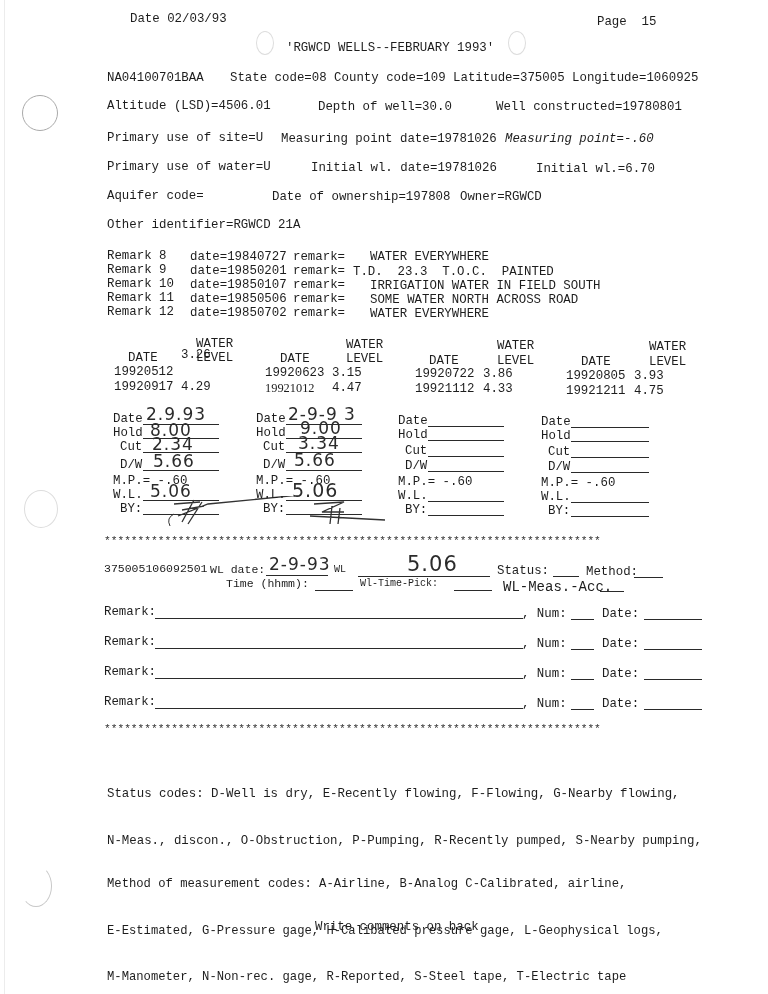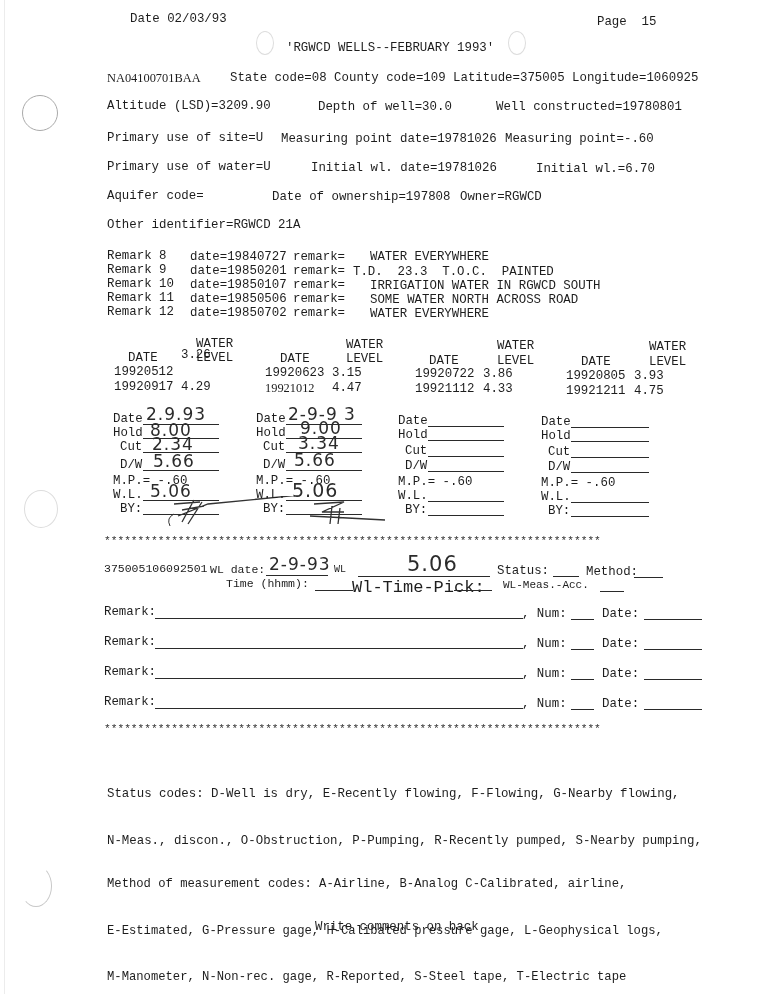--- a/index.html
+++ b/index.html
@@ -22,30 +22,30 @@
 <div class="punch" style="left:22px;top:95px;width:34px;height:34px;border-color:#aaa;"></div>
 <div class="punch" style="left:24px;top:490px;width:32px;height:36px;border-color:#ddd;"></div>
 <div class="punch" style="left:20px;top:865px;width:30px;height:40px;border-left-color:transparent;border-top-color:transparent;"></div>
 <div class="punch" style="left:256px;top:31px;width:16px;height:22px;border-color:#ddd;"></div>
 <div class="punch" style="left:508px;top:31px;width:16px;height:22px;border-color:#ddd;"></div>
 
 <div class="abs" style="left:130px;top:13px;">Date 02/03/93</div>
 <div class="abs" style="left:597px;top:16px;">Page  15</div>
 <div class="abs" style="left:286px;top:42px;">'RGWCD WELLS--FEBRUARY 1993'</div>
 
-<div class="abs" style="left:107px;top:72px;font-family:Liberation Serif, serif;">NA04100701BAA</div>
+<div class="abs" style="left:107px;top:72px;">NA04100701BAA</div>
 <div class="abs" style="left:230px;top:72px;">State code=08 County code=109 Latitude=375005 Longitude=1060925</div>
 
-<div class="abs" style="left:107px;top:100px;">Altitude (LSD)=3209.90</div>
+<div class="abs" style="left:107px;top:100px;">Altitude (LSD)=4506.01</div>
 <div class="abs" style="left:318px;top:101px;">Depth of well=30.0</div>
 <div class="abs" style="left:496px;top:101px;">Well constructed=19780801</div>
 
 <div class="abs" style="left:107px;top:132px;">Primary use of site=U</div>
 <div class="abs" style="left:281px;top:133px;">Measuring point date=19781026</div>
-<div class="abs" style="left:505px;top:133px;">Measuring point=-.60</div>
+<div class="abs" style="left:505px;top:133px;font-style:italic;">Measuring point=-.60</div>
 
 <div class="abs" style="left:107px;top:161px;">Primary use of water=U</div>
 <div class="abs" style="left:311px;top:162px;">Initial wl. date=19781026</div>
 <div class="abs" style="left:536px;top:163px;">Initial wl.=6.70</div>
 
 <div class="abs" style="left:107px;top:190px;">Aquifer code=</div>
 <div class="abs" style="left:272px;top:191px;">Date of ownership=197808</div>
 <div class="abs" style="left:460px;top:191px;">Owner=RGWCD</div>
 
 <div class="abs" style="left:107px;top:219px;">Other identifier=RGWCD 21A</div>
@@ -60,21 +60,21 @@
   <div>
     <div class="abs" style="left:107px;top:264px;">Remark 9</div>
     <div class="abs" style="left:190px;top:265px;">date=19850201</div>
     <div class="abs" style="left:293px;top:265px;">remark=</div>
     <div class="abs" style="left:353px;top:266px;">T.D.  23.3  T.O.C.  PAINTED</div>
   </div>
   <div>
     <div class="abs" style="left:107px;top:278px;">Remark 10</div>
     <div class="abs" style="left:190px;top:279px;">date=19850107</div>
     <div class="abs" style="left:293px;top:279px;">remark=</div>
-    <div class="abs" style="left:370px;top:280px;">IRRIGATION WATER IN RGWCD SOUTH</div>
+    <div class="abs" style="left:370px;top:280px;">IRRIGATION WATER IN FIELD SOUTH</div>
   </div>
   <div>
     <div class="abs" style="left:107px;top:292px;">Remark 11</div>
     <div class="abs" style="left:190px;top:293px;">date=19850506</div>
     <div class="abs" style="left:293px;top:293px;">remark=</div>
     <div class="abs" style="left:370px;top:294px;">SOME WATER NORTH ACROSS ROAD</div>
   </div>
   <div>
     <div class="abs" style="left:107px;top:306px;">Remark 12</div>
     <div class="abs" style="left:190px;top:307px;">date=19850702</div>
@@ -223,23 +223,23 @@
 <div class="abs" style="left:334px;top:565px;font-size:10px;">WL</div>
 <div class="fieldline" style="left:358px;top:576px;width:132px;"></div>
 <div class="hw" style="left:407px;top:554px;font-size:21px;">5.06</div>
 <div class="abs" style="left:497px;top:565px;">Status:</div>
 <div class="fieldline" style="left:553px;top:576px;width:26px;"></div>
 <div class="abs" style="left:586px;top:566px;">Method:</div>
 <div class="fieldline" style="left:634px;top:577px;width:29px;"></div>
 
 <div class="abs" style="left:226px;top:578px;font-size:11.5px;">Time (hhmm):</div>
 <div class="fieldline" style="left:315px;top:590px;width:38px;"></div>
-<div class="abs" style="left:352px;top:579px;font-size:17px;">Wl-Time-Pick:</div>
+<div class="abs" style="left:360px;top:579px;font-size:10px;">Wl-Time-Pick:</div>
 <div class="fieldline" style="left:454px;top:590px;width:38px;"></div>
-<div class="abs" style="left:503px;top:580px;font-size:11px;">WL-Meas.-Acc.</div>
+<div class="abs" style="left:503px;top:580px;font-size:14px;">WL-Meas.-Acc.</div>
 <div class="fieldline" style="left:600px;top:591px;width:24px;"></div>
 
 <div>
   <div>
     <div class="abs" style="left:104px;top:606px;">Remark:</div>
     <div class="fieldline" style="left:155px;top:618px;width:368px;"></div>
     <div class="abs" style="left:522px;top:608px;">, Num:</div>
     <div class="fieldline" style="left:571px;top:619px;width:23px;"></div>
     <div class="abs" style="left:602px;top:608px;">Date:</div>
     <div class="fieldline" style="left:644px;top:619px;width:58px;"></div>

